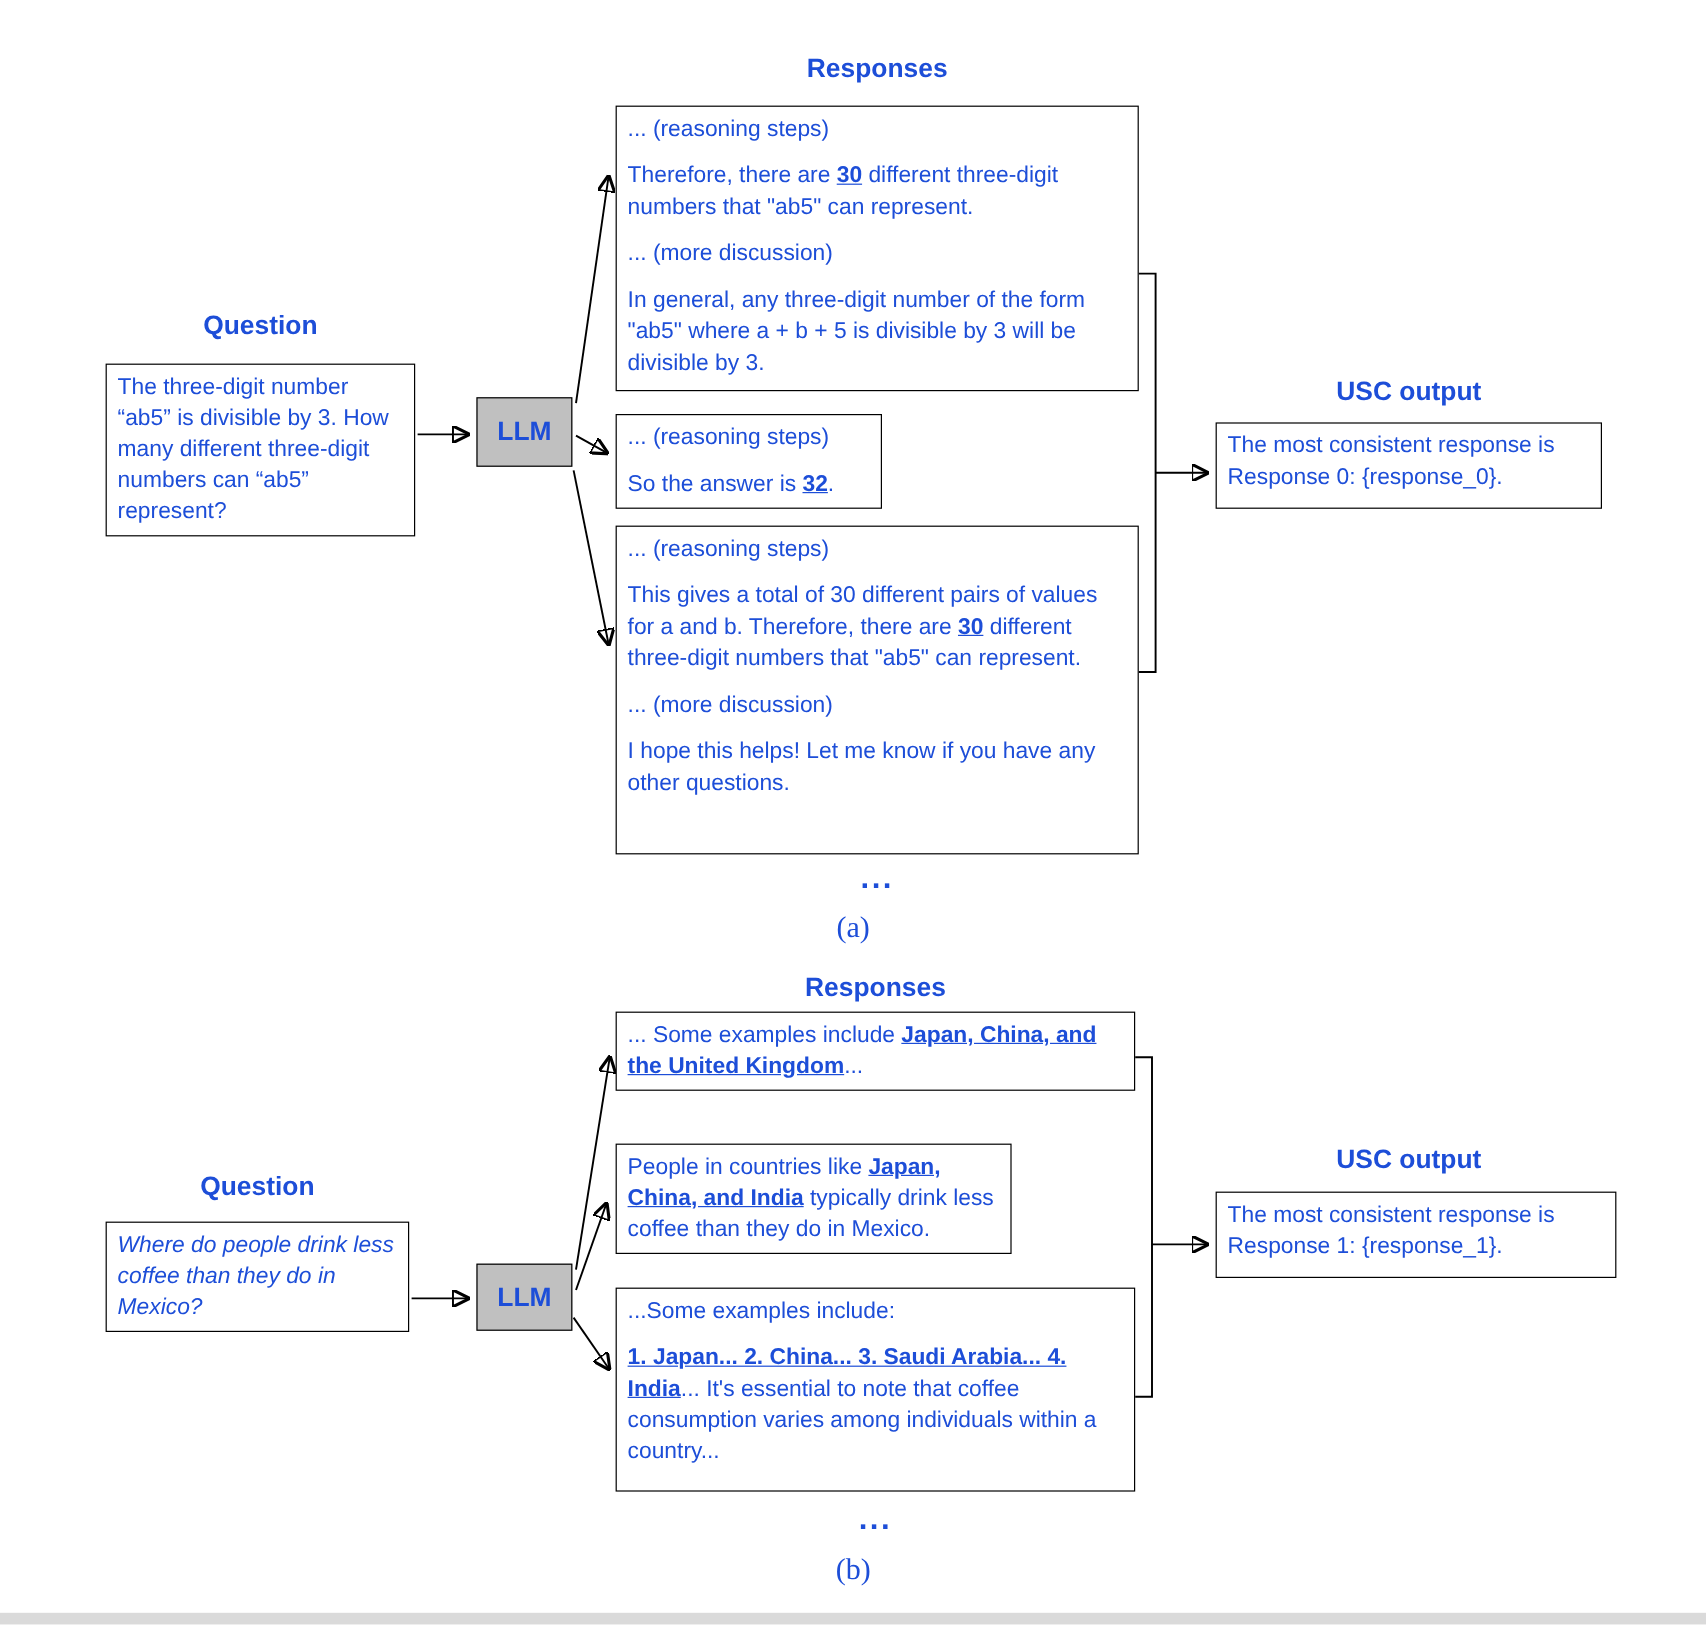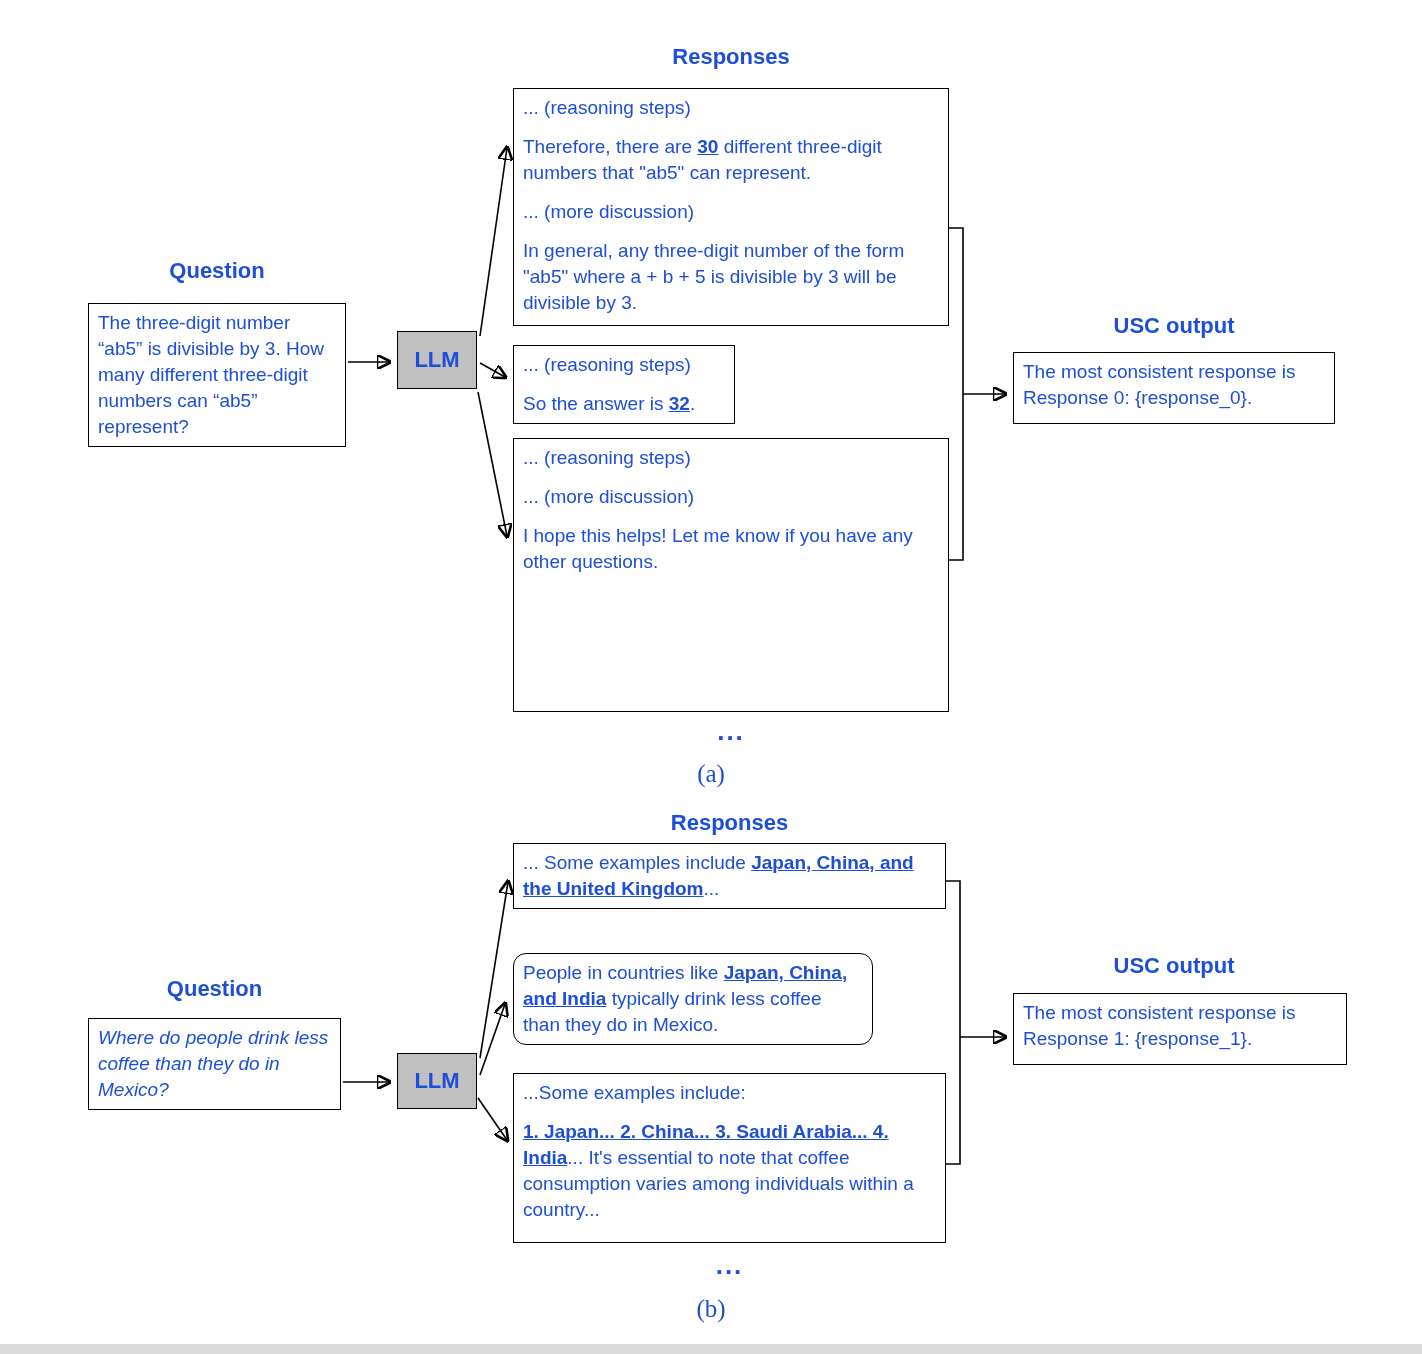--- a/index.html
+++ b/index.html
@@ -91,20 +91,21 @@
   <div class="box" style="left:513px;top:345px;width:222px;min-height:60px;">
     <div class="rich">
         <p><span>... (reasoning steps)</span></p>
         <p><span>So the answer is </span><span class="seg-b seg-u">32</span><span>.</span></p>
       </div>
   </div>
 
   <div class="box" style="left:513px;top:438px;width:436px;min-height:274px;">
     <div class="rich">
         <p><span>... (reasoning steps)</span></p>
+        <p><span>This gives a total of 30 different pairs of values for a and b. Therefore, there are </span><span class="seg-b seg-u">30</span><span> different three-digit numbers that "ab5" can represent.</span></p>
         <p><span>... (more discussion)</span></p>
         <p><span>I hope this helps! Let me know if you have any other questions.</span></p>
       </div>
   </div>
 
   <div class="ellipsis" style="left:513px;top:716px;width:436px;">...</div>
 
   <div class="heading" style="left:1013px;top:313px;width:322px;">USC output</div>
 
   <div class="box" style="left:1013px;top:352px;width:322px;min-height:72px;">
@@ -114,21 +115,21 @@
   <div class="caption" style="top:760px;">(a)</div>
 
   <div class="heading" style="left:513px;top:810px;width:433px;">Responses</div>
 
   <div class="box" style="left:513px;top:843px;width:433px;min-height:66px;">
     <div class="rich">
         <p><span>... Some examples include </span><span class="seg-b seg-u">Japan, China, and the United Kingdom</span><span>...</span></p>
       </div>
   </div>
 
-  <div class="box" style="left:513px;top:953px;width:360px;min-height:90px;border-radius:13px;">
+  <div class="box" style="left:513px;top:953px;width:330px;min-height:90px;">
     <div class="rich">
         <p><span>People in countries like </span><span class="seg-b seg-u">Japan, China, and India</span><span> typically drink less coffee than they do in Mexico.</span></p>
       </div>
   </div>
 
   <div class="heading" style="left:88px;top:976px;width:253px;">Question</div>
 
   <div class="box" style="left:88px;top:1018px;width:253px;min-height:90px;font-style:italic;">
     <div>Where do people drink less coffee than they do in Mexico?</div>
   </div>

